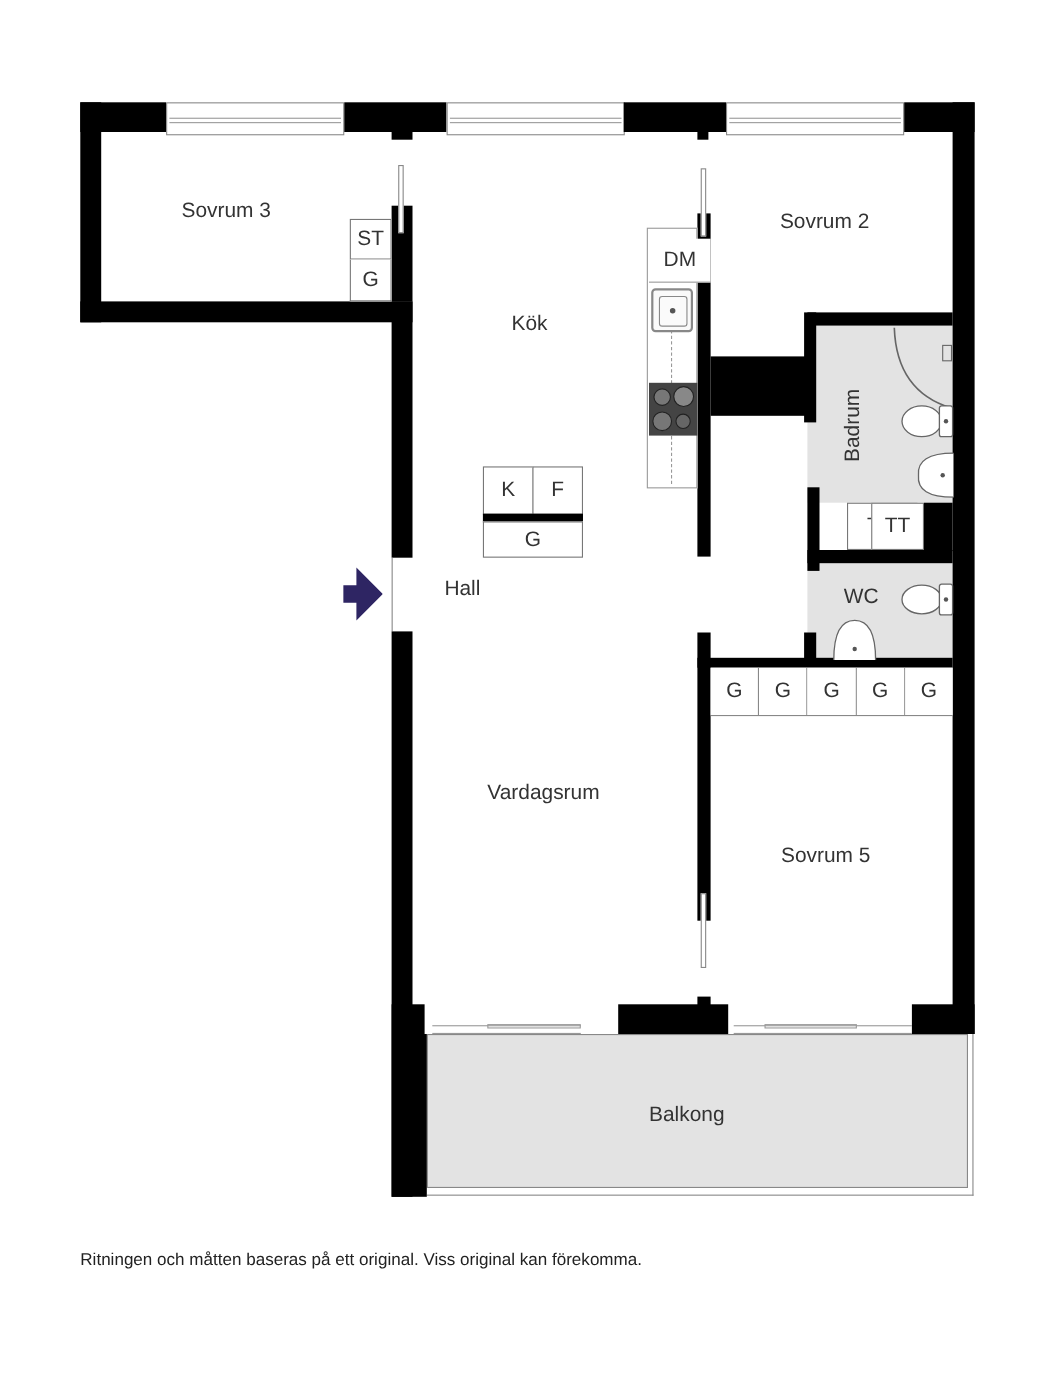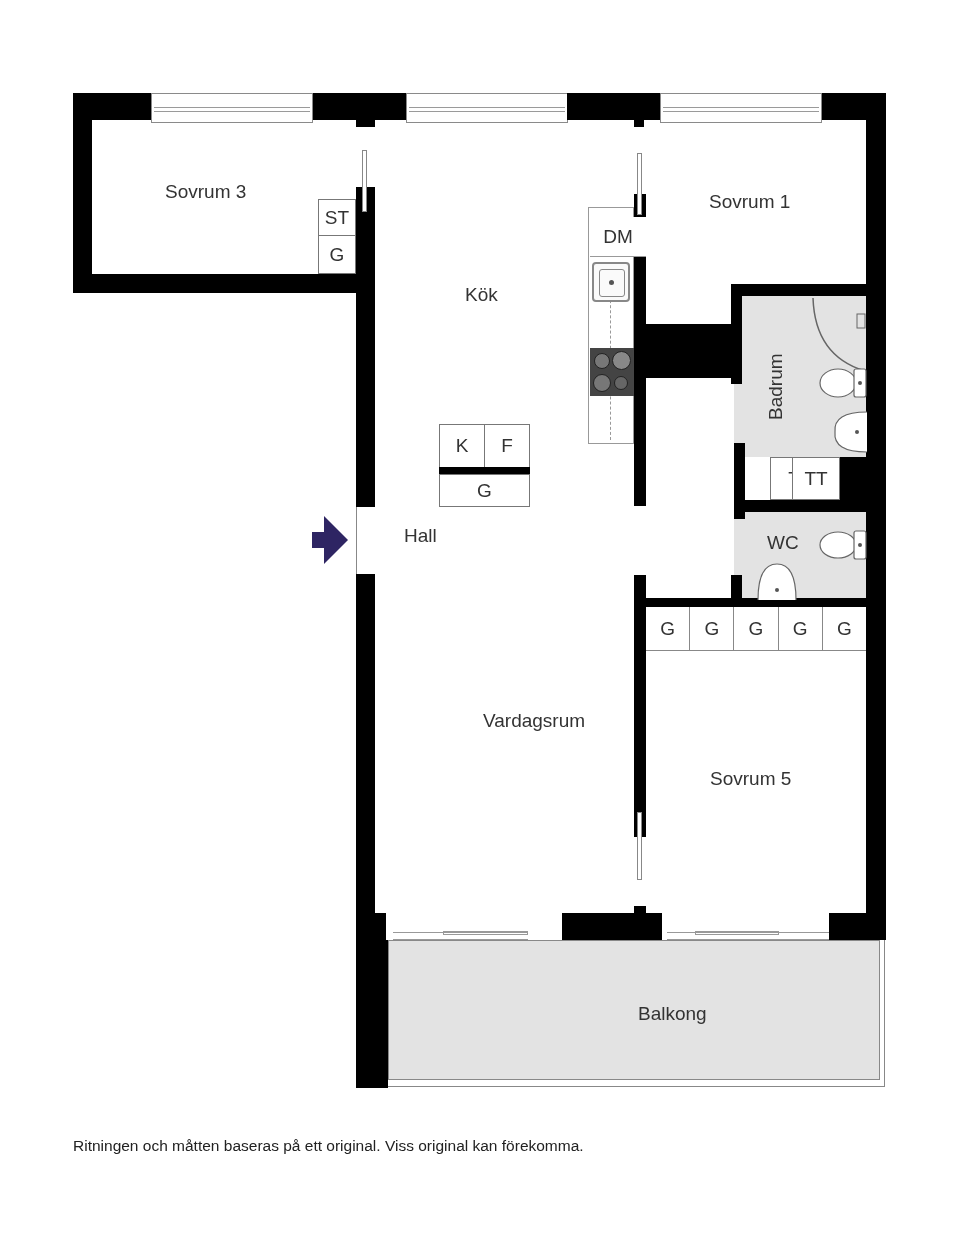--- a/index.html
+++ b/index.html
@@ -152,23 +152,23 @@
   <svg class="abs" style="left:756px;top:560px;" width="42" height="40" viewBox="0 0 42 40">
     <path d="M2 40 Q 2 4 21 4 Q 40 4 40 40" fill="#fff" stroke="#666" stroke-width="1.2"></path>
     <circle cx="21" cy="30" r="2" fill="#555"></circle>
   </svg>
 
   <svg class="abs" style="left:312px;top:514px;" width="36" height="52" viewBox="0 0 36 52">
     <polygon points="0,18 12,18 12,2 36,26 12,50 12,34 0,34" fill="#2e2563"></polygon>
   </svg>
 
   <div class="label" style="left:165px;top:181px;text-align:right;">Sovrum 3</div>
-  <div class="label" style="left:709px;top:191px;">Sovrum 1</div>
+  <div class="label" style="left:709px;top:191px;">Sovrum 2</div>
   <div class="label" style="left:465px;top:284px;">Kök</div>
   <div class="label" style="left:765px;top:420px;transform:rotate(-90deg);transform-origin:left top;">Badrum</div>
   <div class="label" style="left:404px;top:525px;">Hall</div>
   <div class="label" style="left:767px;top:532px;">WC</div>
-  <div class="label" style="left:443px;top:710px;margin-left:40px;">Vardagsrum</div>
+  <div class="label" style="left:443px;top:710px;">Vardagsrum</div>
   <div class="label" style="left:710px;top:768px;">Sovrum 5</div>
-  <div class="label" style="left:590px;top:1003px;margin-left:48px;">Balkong</div>
+  <div class="label" style="left:590px;top:1003px;">Balkong</div>
 </div>
 
 <div class="disclaimer">Ritningen och måtten baseras på ett original. Viss original kan förekomma.</div>
 
 </body></html>

